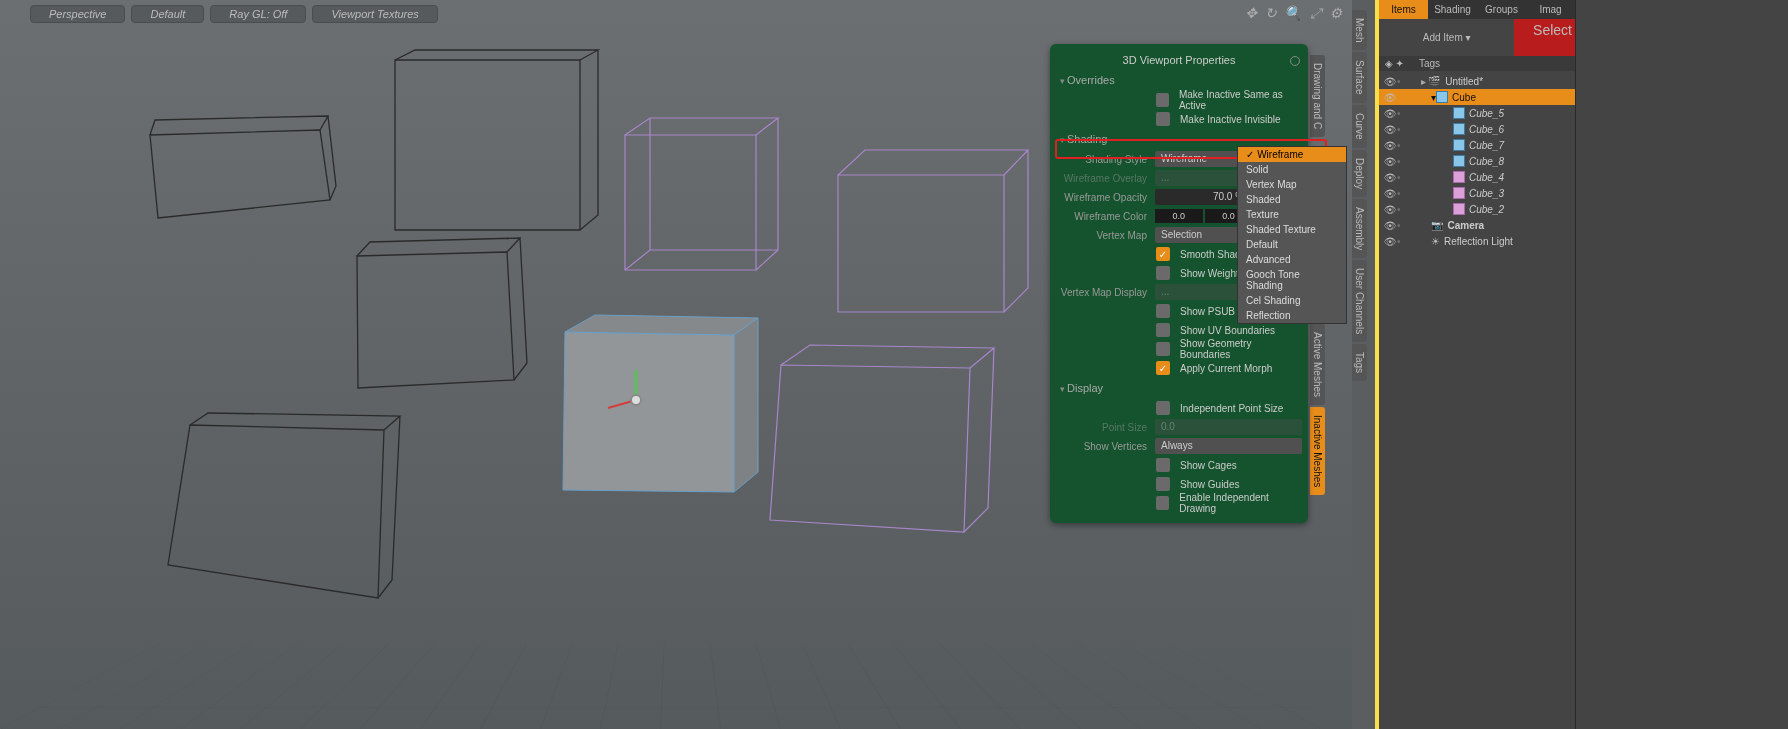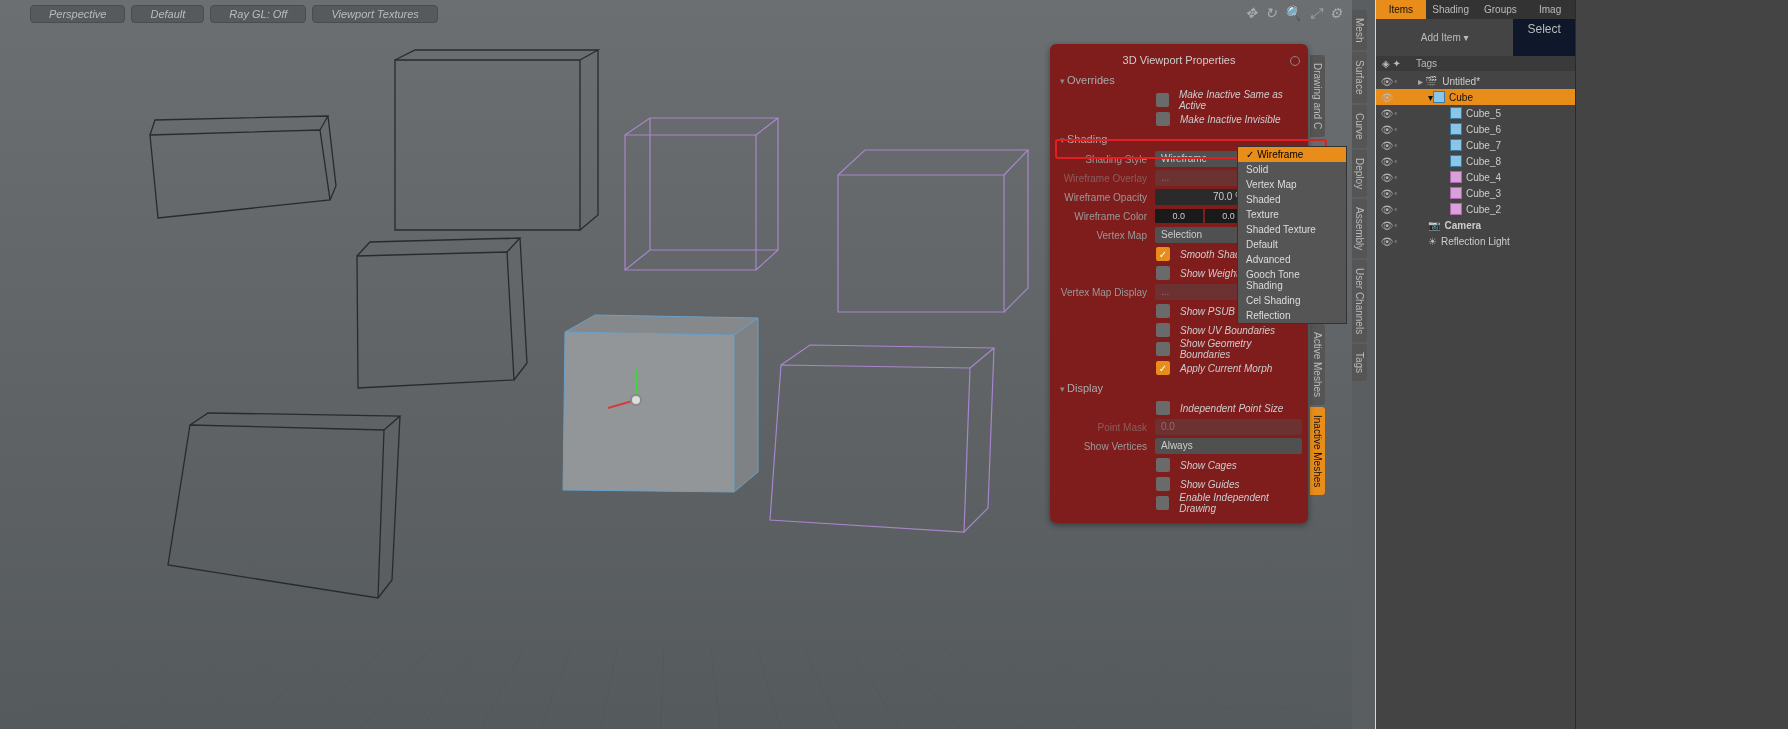--- a/index.html
+++ b/index.html
@@ -9,67 +9,67 @@
   .pill { background: #565a5c; border-radius: 4px; padding: 2px 18px; color: #bbb; cursor: pointer; font-size: 11px; border: 1px solid #4a4d4f; }
   .nav-icons { position: absolute; top: 5px; right: 10px; color: #aaa; display: flex; gap: 8px; font-size: 14px; }
   .nav-icon { cursor: pointer; }
   .floor { position: absolute; left: 0; right: 0; bottom: 0; height: 300px; background-image:
      repeating-linear-gradient(90deg, rgba(0,0,0,0.1) 0 1px, transparent 1px 60px),
      repeating-linear-gradient(0deg, rgba(0,0,0,0.1) 0 1px, transparent 1px 30px);
      transform: perspective(900px) rotateX(68deg); transform-origin: bottom center; opacity: 0.45; }
   svg.cubes { position: absolute; left: 0; top: 0; }
 
   
-  .props { position: absolute; left: 1050px; top: 44px; width: 258px; background: #7f1d1d; border-radius: 6px; padding: 6px 0 10px; box-shadow: 0 2px 6px rgba(0,0,0,0.4); }
+  .props { position: absolute; left: 1050px; top: 44px; width: 258px; background: #14532d; border-radius: 6px; padding: 6px 0 10px; box-shadow: 0 2px 6px rgba(0,0,0,0.4); }
   .props-title { text-align: center; color: #ccc; padding: 4px 0; font-size: 11px; position: relative; }
   .props-title .close-dot { position: absolute; right: 8px; top: 6px; width: 10px; height: 10px; border: 1px solid #888; border-radius: 50%; }
   .section-hdr { color: #aaa; padding: 4px 10px; cursor: pointer; }
   .section-hdr::before { content: "▾ "; color: #888; font-size: 9px; }
   .row { display: flex; align-items: center; height: 18px; margin: 1px 6px; gap: 4px; }
   .row-label { width: 95px; text-align: right; color: #999; font-size: 10px; padding-right: 4px; }
   .field { flex: 1; background: #505050; height: 16px; line-height: 16px; padding: 0 6px; color: #ccc; font-size: 10px; border-radius: 2px; }
   .field-dark { background: #2a2a2a; text-align: center; color: #ccc; }
   .chk { width: 14px; height: 14px; background: #6a6a6a; border-radius: 2px; margin-left: 100px; display: inline-flex; align-items: center; justify-content: center; }
   .chk.on { background: #e88c1a; color: #fff; font-size: 10px; }
-  .chk-label { margin-left: 6px; color: #ccc; font-size: 10px; font-style: italic; }
+  .chk-label { margin-left: 6px; color: #ccc; font-size: 10px; }
   .highlight-box { position: absolute; border: 2px solid #e02020; border-radius: 3px; }
   .dropdown { position: absolute; background: #555; border: 1px solid #333; width: 110px; z-index: 20; }
   .dropdown-item { padding: 2px 8px; color: #ddd; font-size: 10px; cursor: pointer; }
   .dropdown-item.sel { background: #e88c1a; color: #000; }
   .dropdown-item.sel::before { content: "✓ "; }
 
   
   .vtabs { position: absolute; left: 1352px; top: 10px; width: 18px; }
   .vtab { writing-mode: vertical-rl; background: #555; color: #bbb; padding: 8px 2px; font-size: 10px; margin-bottom: 2px; border-radius: 0 3px 3px 0; cursor: pointer; }
   .vtab.active { background: #e88c1a; color: #111; }
   .vtabs2 { position: absolute; left: 1310px; top: 55px; width: 16px; }
 
   
-  .right { position: absolute; left: 1375px; top: 0; width: 200px; bottom: 0; background: #444; border-left: 1px solid #fde047; }
+  .right { position: absolute; left: 1375px; top: 0; width: 200px; bottom: 0; background: #444; border-left: 4px solid #fde047; }
   .right-tabs { display: flex; background: #333; }
   .right-tab { flex: 1; padding: 4px 6px; text-align: center; font-size: 10px; color: #bbb; cursor: pointer; }
   .right-tab.active { background: #e88c1a; color: #111; }
   .add-row { display: flex; background: #3a3a3a; }
   .add-btn { flex: 2; padding: 13px; text-align: center; background: #444; font-size: 10px; cursor: pointer; }
-  .sel-btn { flex: 1; padding: 3px; text-align: center; background: #0f172a; font-size: 12px; cursor: pointer; }
+  .sel-btn { flex: 1; padding: 3px; text-align: right; background: #b91c1c; font-size: 14px; cursor: pointer; }
   .item-hdr { display: flex; padding: 2px 6px; background: #3a3a3a; font-size: 10px; color: #bbb; }
   .eye-col { width: 34px; }
   .tree { padding: 2px 0; }
   .tree-row { display: flex; align-items: center; height: 16px; padding: 0 4px; font-size: 10px; color: #ccc; }
   .tree-row.selected { background: #e88c1a; color: #111; }
   .eye { width: 14px; color: #bbb; text-align: center; }
   .dot { width: 16px; opacity: 0.3; }
   .indent { display: inline-block; }
   .icon-cube { width: 12px; height: 12px; background: #8ac6e8; border: 1px solid #3a7aa3; margin-right: 4px; display: inline-block; transform: rotate(0deg); }
   .icon-cube.pink { background: #d9a0d9; border-color: #aa6aaa; }
   .icon-scene { color: #aaa; margin-right: 4px; }
   .icon-cam { color: #999; margin-right: 4px; }
   .icon-light { color: #bbb; margin-right: 4px; }
   .tree-label { flex: 1; }
-  .tree-label.italic { }
+  .tree-label.italic { font-style: italic; }
   .blank { position: absolute; left: 1575px; top: 0; right: 0; bottom: 0; background: #444; border-left: 1px solid #2a2a2a; }
 
   .colorbox { display: flex; gap: 2px; flex: 1; }
   .colorbox div { flex: 1; background: #1a1a1a; height: 14px; text-align: center; font-size: 9px; line-height: 14px; color: #ccc; }
 </style>
 </head>
 <body>
 
 <div class="viewport">
   <div class="toolbar-top">
@@ -198,21 +198,21 @@
       <span class="chk on">✓</span>
       <span class="chk-label">Apply Current Morph</span>
     </div>
 
   <div class="section-hdr">Display</div>
   <div class="row">
       <span class="chk"></span>
       <span class="chk-label">Independent Point Size</span>
     </div>
   <div class="row">
-      <div class="row-label" style="opacity:.5">Point Mask</div>
+      <div class="row-label" style="opacity:.5">Point Size</div>
       <div class="field" style="opacity:.4">0.0</div>
     </div>
   <div class="row">
       <div class="row-label">Show Vertices</div>
       <div class="field">Always</div>
     </div>
   <div class="row">
       <span class="chk"></span>
       <span class="chk-label">Show Cages</span>
     </div>

